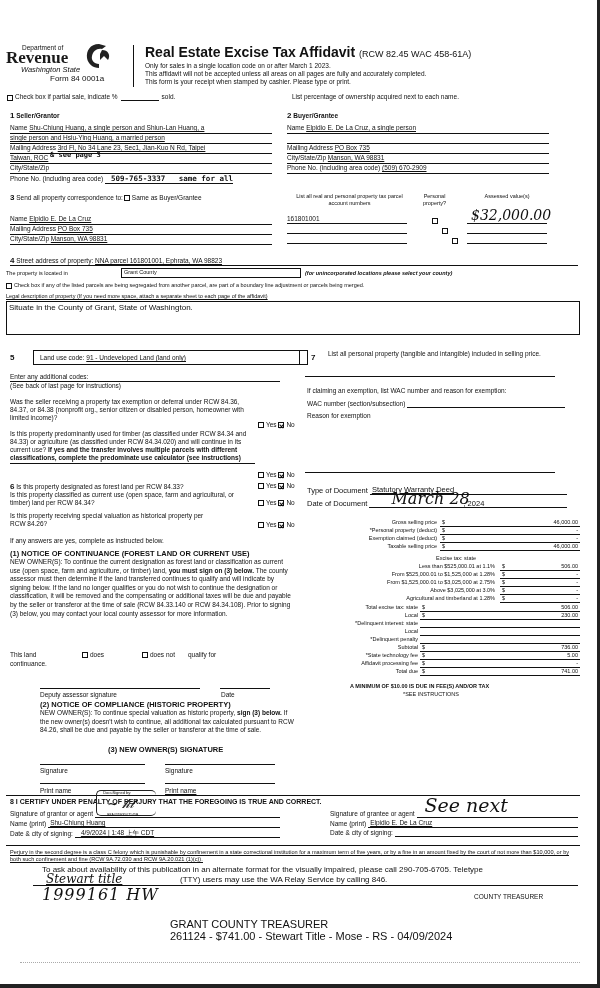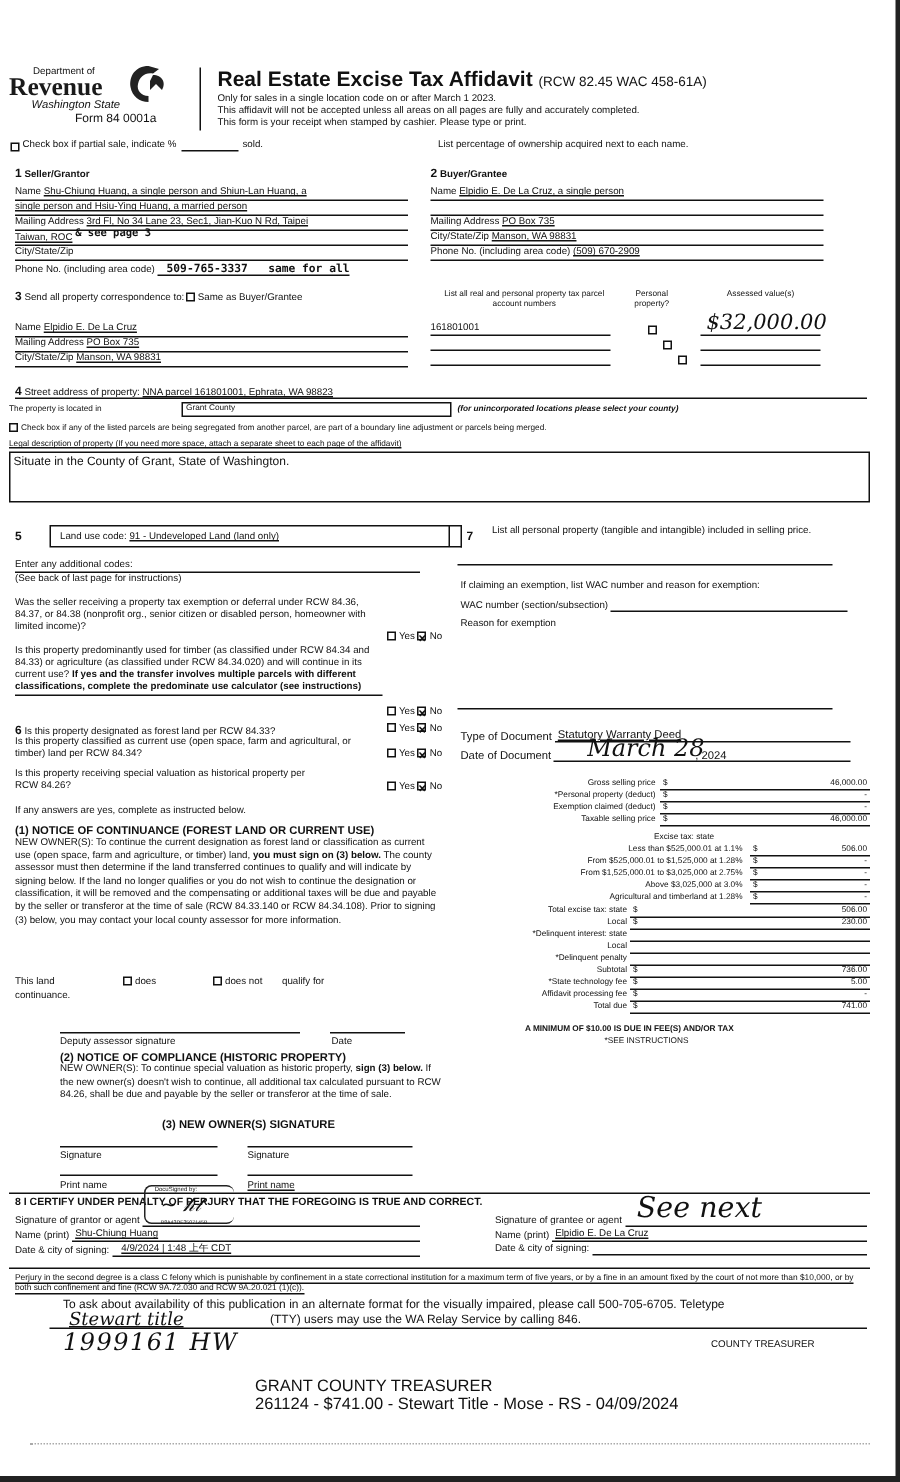--- a/index.html
+++ b/index.html
@@ -343,21 +343,21 @@
     <span>Name (print)</span>
     <span class="fill u" style="padding-left:2px;">Elpidio E. De La Cruz</span>
   </div>
 <div class="row small" style="left:330px;top:829px;width:248px;">
     <span>Date &amp; city of signing:</span>
     <span class="fill"></span>
   </div>
 
 <div class="abs line" style="left:6px;top:845px;width:574px;"></div>
 <div class="abs tiny" style="left:10px;top:849px;width:566px;line-height:7px;font-size:5.6px;"><span class="line">Perjury in the second degree is a class C felony which is punishable by confinement in a state correctional institution for a maximum term of five years, or by a fine in an amount fixed by the court of not more than $10,000, or by both such confinement and fine (RCW 9A.72.030 and RCW 9A.20.021 (1)(c)).</span></div>
-<div class="abs" style="left:42px;top:865px;font-size:8px;">To ask about availability of this publication in an alternate format for the visually impaired, please call 500-705-6705. Teletype</div>
+<div class="abs" style="left:42px;top:865px;font-size:8px;">To ask about availability of this publication in an alternate format for the visually impaired, please call 290-705-6705. Teletype</div>
 <div class="abs line" style="left:33px;top:885px;width:545px;"></div>
 <div class="abs hand" style="left:46px;top:872px;font-size:12px;text-decoration:underline;">Stewart title</div>
 <div class="abs" style="left:180px;top:875px;font-size:8px;">(TTY) users may use the WA Relay Service by calling 846.</div>
 <div class="abs hand" style="left:42px;top:885px;font-size:16px;letter-spacing:1px;">1999161 HW</div>
 <div class="abs tiny" style="left:474px;top:893px;font-size:6.5px;">COUNTY TREASURER</div>
 <div class="abs" style="left:170px;top:918px;font-size:11px;">GRANT COUNTY TREASURER</div>
 <div class="abs" style="left:170px;top:930px;font-size:11px;">261124 - $741.00 - Stewart Title - Mose - RS - 04/09/2024</div>
 <div class="abs" style="left:20px;top:962px;width:560px;border-top:1px dotted #aaa;"></div>
 
 </body></html>

